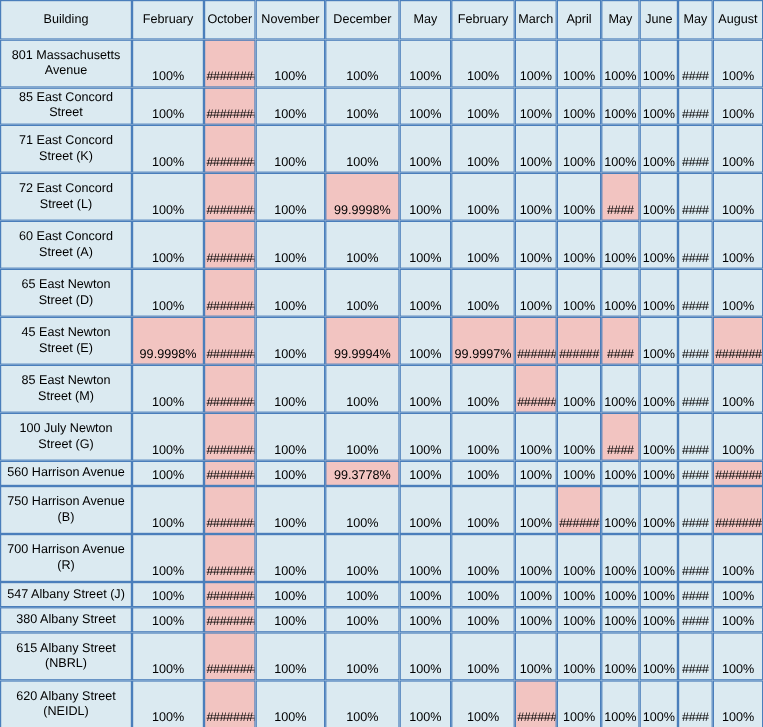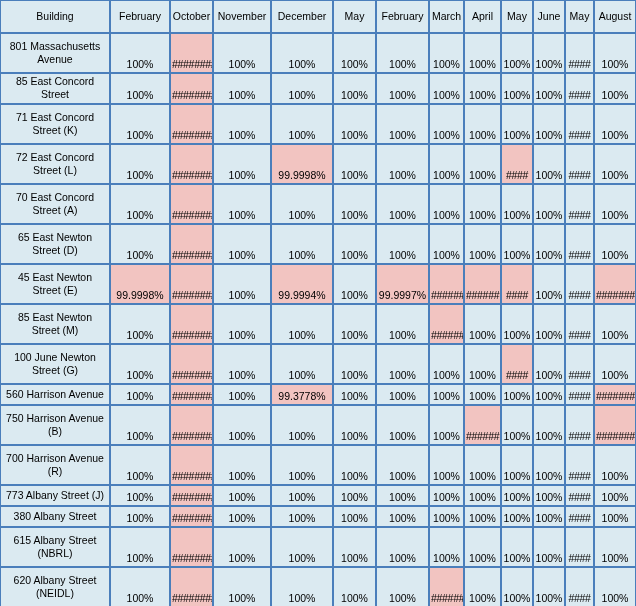--- a/index.html
+++ b/index.html
@@ -146,21 +146,21 @@
         <td>100%</td>
         <td>100%</td>
         <td>100%</td>
         <td>100%</td>
         <td class="pink hash">####</td>
         <td>100%</td>
         <td class="hash">####</td>
         <td>100%</td>
       </tr>
       <tr class="tall">
-        <td class="bldg">70 East Concord Street (A)</td>
+        <td class="bldg">60 East Concord Street (A)</td>
         <td>100%</td>
         <td class="pink hash">########</td>
         <td>100%</td>
         <td>100%</td>
         <td>100%</td>
         <td>100%</td>
         <td>100%</td>
         <td>100%</td>
         <td>100%</td>
         <td>100%</td>
@@ -206,21 +206,21 @@
         <td>100%</td>
         <td>100%</td>
         <td class="pink hash">######</td>
         <td>100%</td>
         <td>100%</td>
         <td>100%</td>
         <td class="hash">####</td>
         <td>100%</td>
       </tr>
       <tr class="tall">
-        <td class="bldg">100 June Newton Street (G)</td>
+        <td class="bldg">100 July Newton Street (G)</td>
         <td>100%</td>
         <td class="pink hash">########</td>
         <td>100%</td>
         <td>100%</td>
         <td>100%</td>
         <td>100%</td>
         <td>100%</td>
         <td>100%</td>
         <td class="pink hash">####</td>
         <td>100%</td>
@@ -266,21 +266,21 @@
         <td>100%</td>
         <td>100%</td>
         <td>100%</td>
         <td>100%</td>
         <td>100%</td>
         <td>100%</td>
         <td class="hash">####</td>
         <td>100%</td>
       </tr>
       <tr class="short">
-        <td class="bldg">773 Albany Street (J)</td>
+        <td class="bldg">547 Albany Street (J)</td>
         <td>100%</td>
         <td class="pink hash">########</td>
         <td>100%</td>
         <td>100%</td>
         <td>100%</td>
         <td>100%</td>
         <td>100%</td>
         <td>100%</td>
         <td>100%</td>
         <td>100%</td>

